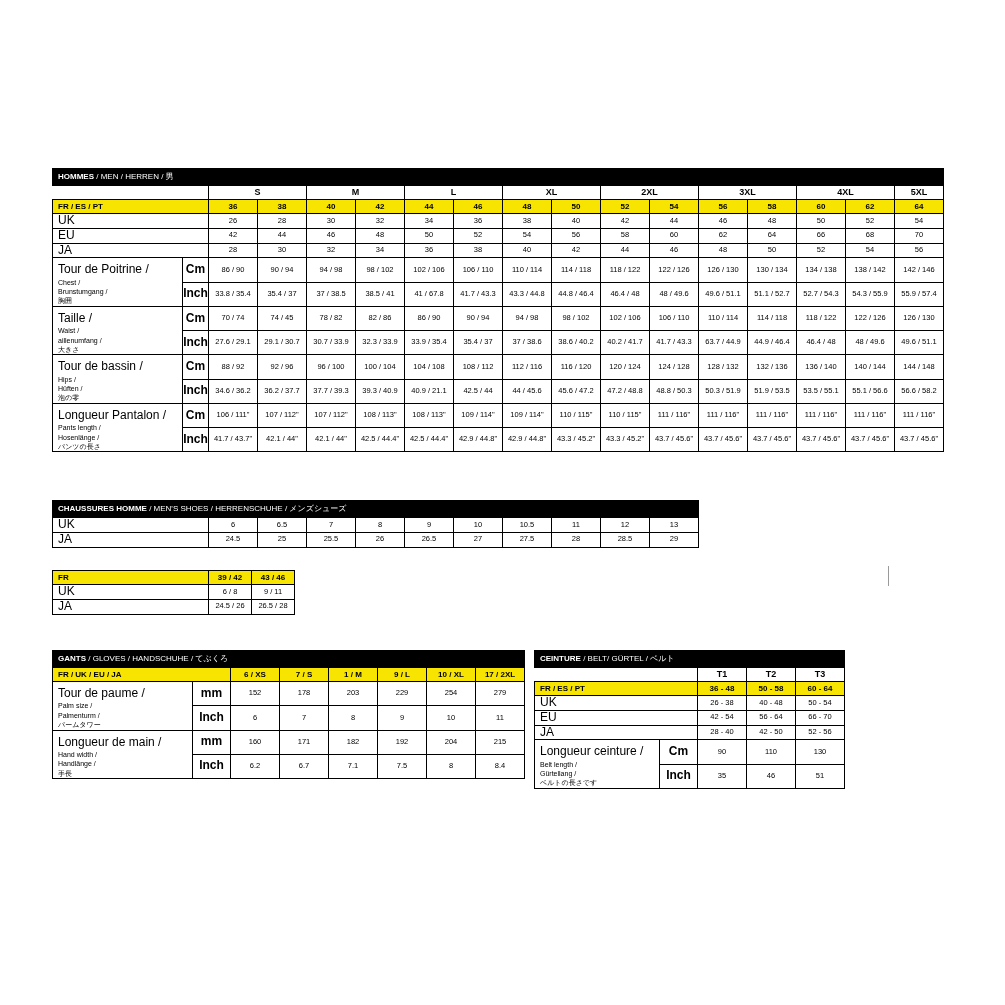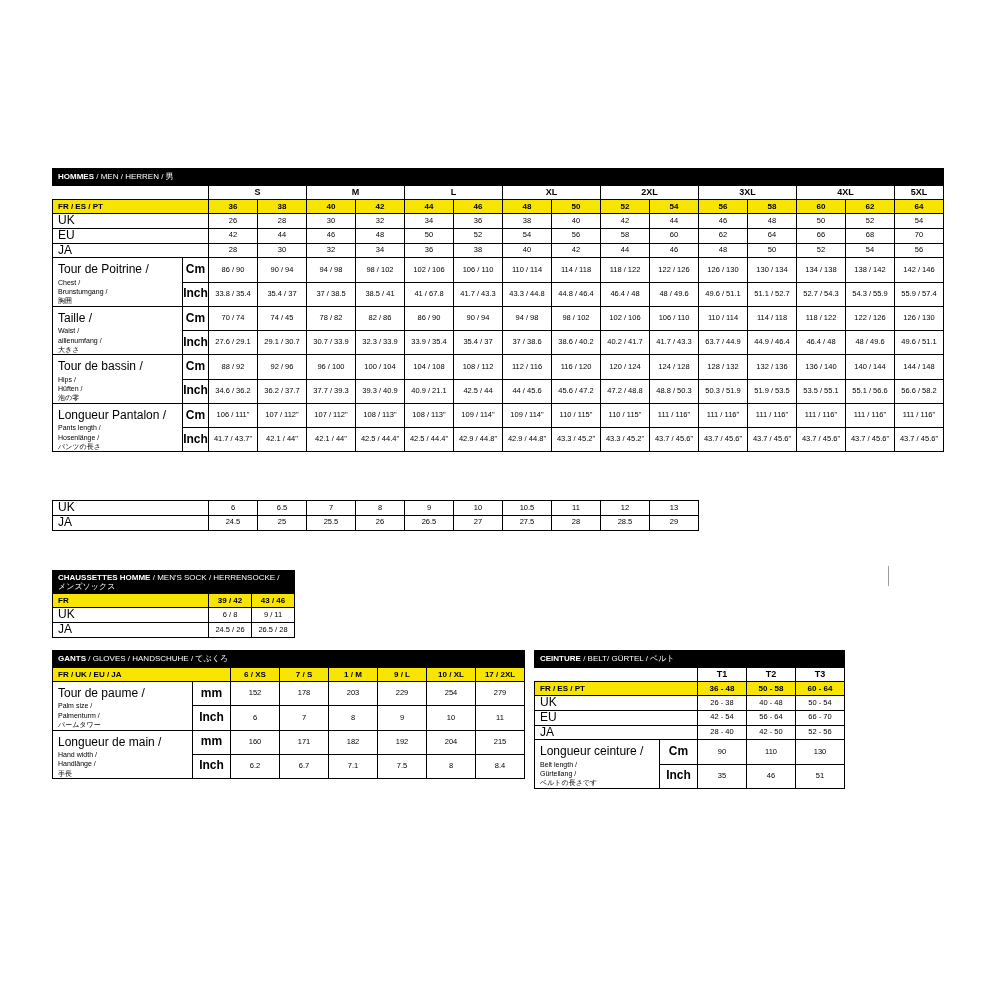--- a/index.html
+++ b/index.html
@@ -393,20 +393,26 @@
           <col style="width:49px">
         <col style="width:49px">
           <col style="width:49px">
           <col style="width:49px">
         <col style="width:49px">
           <col style="width:49px">
           <col style="width:49px">
         <col style="width:49px">
       </colgroup>
       <tbody>
+          <tr class="hdr-bar">
+        <td colspan="11">
+          <span class="b">CHAUSSURES HOMME</span>
+          <span class="n">/ MEN'S SHOES / HERRENSCHUHE / メンズシューズ</span>
+        </td>
+      </tr>
       <tr>
         <td class="lbl">UK</td>
         <td>6</td>
         <td>6.5</td>
         <td>7</td>
         <td>8</td>
         <td>9</td>
         <td>10</td>
         <td>10.5</td>
         <td>11</td>
@@ -431,26 +437,20 @@
   </div>
 
   <div id="socks-block">
     <table>
       <colgroup>
         <col style="width:156px">
           <col style="width:43px">
           <col style="width:43px">
       </colgroup>
       <tbody>
-          <tr class="hdr-bar">
-        <td colspan="3">
-          <span class="b">CHAUSSETTES HOMME</span>
-          <span class="n">/ MEN'S SOCK / HERRENSOCKE / メンズソックス</span>
-        </td>
-      </tr>
       <tr class="yellow">
         <td class="lbl">FR</td>
         <td>39 / 42</td>
         <td>43 / 46</td>
       </tr>
       <tr>
         <td class="lbl">UK</td>
         <td>6 / 8</td>
         <td>9 / 11</td>
       </tr>

